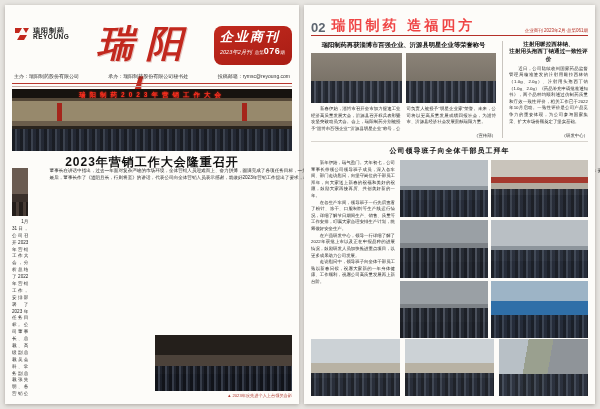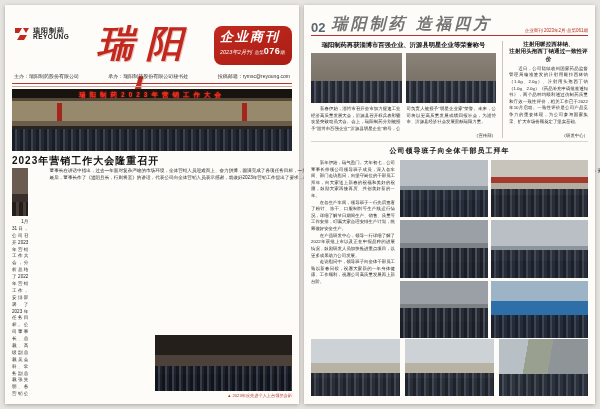--- a/index.html
+++ b/index.html
@@ -53,36 +53,36 @@
   .ph-meeting { background:linear-gradient(180deg,#c9c4bb 0 30%,#a5392e 30% 40%,#b3aca0 40% 62%,#5a544c 62%); }
   .ph-meeting::after { height:50%; }
   .ph-expo { background:linear-gradient(180deg,#9db4c6 0 35%,#2f6fa8 35% 68%,#3c475a 68%); }
   .ph-expo::after { height:40%; }
   .ph-outdoor { background:linear-gradient(180deg,#ccd2d6 0 42%,#b8b2a4 42% 68%,#6e6a62 68%); }
   .ph-outdoor::after { height:40%; }
   .ph-road { background:linear-gradient(100deg,#b8c0c6 0 30%,#9aa08f 30% 55%,#8f9499 55%); }
   .ph-road::after { height:38%; }
 
   
-  .headline-main { position:absolute; left:7px; right:7px; top:149px; 
-                   font-size:10px; font-weight:bold; color:#111; letter-spacing:1px; }
+  .headline-main { position:absolute; left:7px; right:7px; top:149px; text-align:center;
+                   font-size:12px; font-weight:bold; color:#111; letter-spacing:1px; }
   .cols { position:absolute; left:7px; right:7px; top:163px; bottom:8px; display:flex; gap:6px; }
   .col { flex:1; font-size:4.6px; line-height:1.5; color:#262626; text-align:justify; overflow:hidden; white-space:pre-line; }
   .col-wrap { flex:1; display:flex; flex-direction:column; }
   .col-short { height:160px; flex:none; }
   .hero { position:absolute; left:7px; right:7px; top:84px; height:62px; }
   .bphoto { position:absolute; left:150px; right:7px; top:330px; height:56px; }
   .bcaption { position:absolute; right:7px; top:388px; font-size:4.2px; color:#b03a30; }
 
   
   .rheader { position:absolute; left:7px; right:7px; top:9px; height:22px; border-bottom:1.5px solid #b5312a;
              display:flex; align-items:flex-end; gap:6px; }
   .rpage-no { font-size:13px; font-weight:bold; color:#5d6570; }
-  .rslogan { font-family:"DejaVu Serif", serif; font-style:italic; font-weight:bold; font-size:16px;
-             color:#737373; letter-spacing:3px; }
+  .rslogan { font-family:"DejaVu Serif", serif; font-weight:bold; font-size:14px;
+             color:#ef4444; letter-spacing:3px; }
   .rissue { margin-left:auto; font-size:4.5px; color:#b5291f; align-self:flex-end; padding-bottom:2px; }
   .rmain { position:absolute; left:7px; right:7px; top:36px; height:97px; display:flex; }
   .ra { width:192px; padding-right:6px; border-right:1px solid #c9c5bf; display:flex; flex-direction:column; }
   .rb { flex:1; padding-left:6px; display:flex; flex-direction:column; }
   .ra-head { text-align:center; font-size:6.3px; font-weight:bold; color:#111; margin-bottom:3px; }
   .ra-photos { display:flex; gap:4px; height:50px; margin-bottom:3px; }
   .ra-photos .ph { flex:1; }
   .ra-body { flex:1; column-count:2; column-gap:6px; font-size:4.4px; line-height:1.5; color:#262626;
              text-align:justify; overflow:hidden; white-space:pre-line; }
   .rb-head { text-align:center; font-size:5.6px; font-weight:bold; color:#111; line-height:1.3; margin-bottom:3px; }

